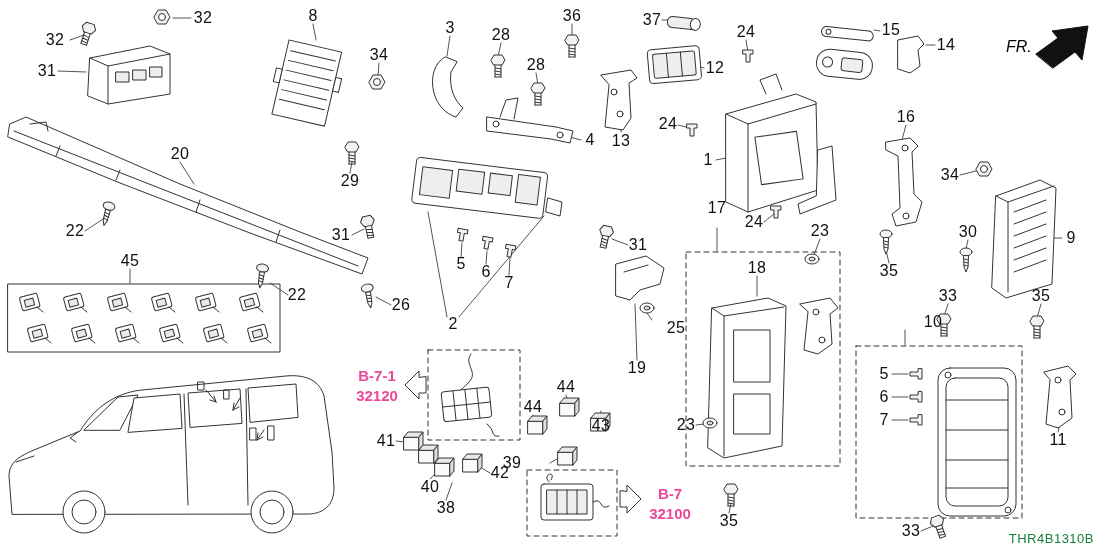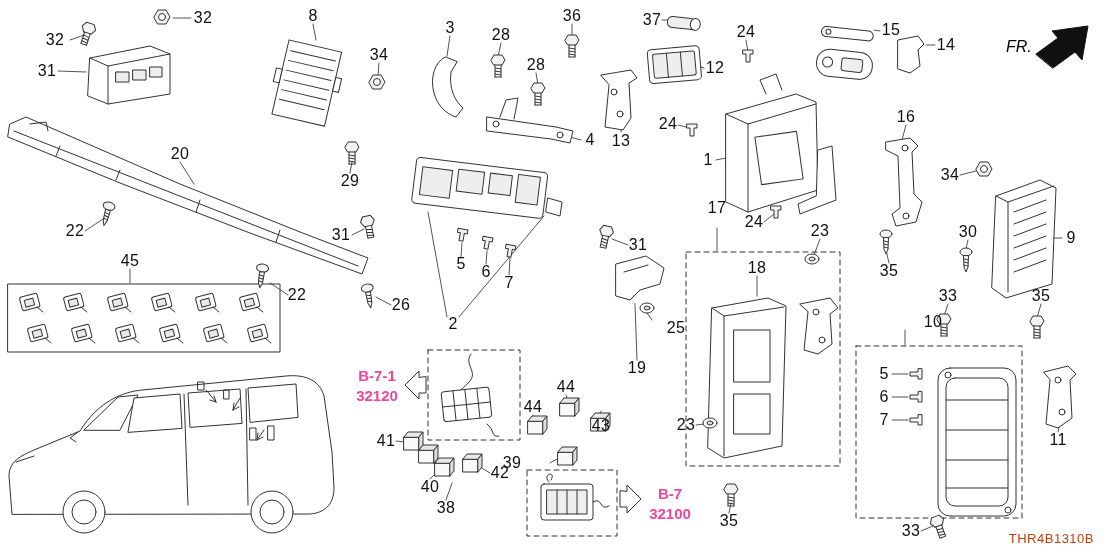--- a/index.html
+++ b/index.html
@@ -14,21 +14,21 @@
   }
   .ref-label {
     position:absolute; font-weight:bold; font-size:15px; line-height:1.3;
     text-align:center; color:#ec4899;
   }
   .fr-label {
     position:absolute; left:1006px; top:38px; font-weight:normal; font-style:italic;
     font-size:16px; color:#000;
   }
   .part-code {
-    position:absolute; right:14px; bottom:8px; font-size:13px; color:#c2410c;
+    position:absolute; right:14px; bottom:8px; font-size:13px; color:#15803d;
     letter-spacing:0.5px;
   }
 </style>
 </head>
 <body>
 
 <div class="stage">
 
   <svg width="1108" height="554" viewBox="0 0 1108 554" fill="none" stroke-linecap="round" stroke-linejoin="round">
     <defs>

